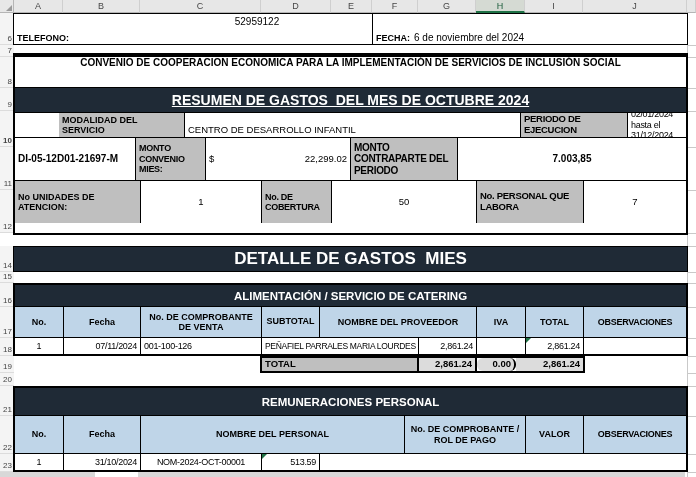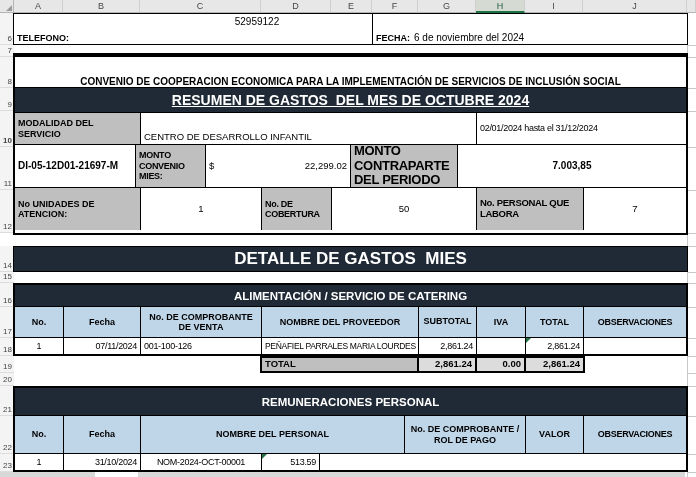--- a/index.html
+++ b/index.html
@@ -120,59 +120,60 @@
         <span class="abs ctr" style="left:127px;top:2px;width:232px;text-align:center;font-size:10px;display:block;">52959122</span>
       </div>
       <div class="cell wJ bot">
         <span class="bold nowrap" style="font-size:9px;margin-right:4px;">FECHA:</span>
         <span class="nowrap" style="font-size:10px;">6 de noviembre del 2024</span>
       </div>
     </div>
   </div>
 
   <div class="block" style="left:13px;top:53px;width:675px;height:182px;border-top-width:4px;">
-    <div class="row ctr" style="height:31px;align-items:flex-end;justify-content:center;">
+    <div class="row ctr" style="height:31px;align-items:flex-start;justify-content:center;">
       <span class="bold ctr nowrap" style="font-size:10px;width:100%;text-align:center;">CONVENIO DE COOPERACION ECONOMICA PARA LA IMPLEMENTACIÓN DE SERVICIOS DE INCLUSIÓN SOCIAL</span>
     </div>
     <div class="dark" style="height:24px;font-size:14px;text-decoration:underline;">RESUMEN DE GASTOS  DEL MES DE OCTUBRE 2024</div>
-    <div class="row" style="height:32px;">
+    <div class="row" style="height:25px;padding-left:44px;">
       <div class="cell wAB gray" style="font-size:9px;">MODALIDAD DEL SERVICIO</div>
       <div class="cell wCG bot nowrap" style="font-size:9.5px;">CENTRO DE DESARROLLO INFANTIL</div>
+      <div class="cell wHI gray cond" style="font-size:9.5px;">PERIODO DE EJECUCION</div>
       <div class="cell wJ cond" style="font-size:9px;">02/01/2024 hasta el 31/12/2024</div>
     </div>
     <div class="row" style="height:43px;">
       <div class="cell wC bold nowrap" style="font-size:10px;">DI-05-12D01-21697-M</div>
       <div class="cell wD gray cond" style="font-size:9px;">MONTO CONVENIO MIES:</div>
       <div class="cell wEG" style="justify-content:space-between;font-size:9.5px;">
         <span>$</span>
         <span>22,299.02</span>
       </div>
-      <div class="cell wHI gray cond" style="font-size:13px;">MONTO CONTRAPARTE DEL PERIODO</div>
+      <div class="cell wHI gray cond" style="font-size:10px;">MONTO CONTRAPARTE DEL PERIODO</div>
       <div class="cell wJ bold ctr" style="font-size:10px;">7.003,85</div>
     </div>
     <div class="row" style="height:42px;">
       <div class="cell wAB gray" style="font-size:9px;">No UNIDADES DE ATENCION:</div>
       <div class="cell wC ctr" style="font-size:9.5px;">1</div>
       <div class="cell wD gray cond" style="font-size:9px;">No. DE COBERTURA</div>
       <div class="cell wEG ctr" style="font-size:9.5px;">50</div>
       <div class="cell wHI gray cond" style="font-size:9.5px;">No. PERSONAL QUE LABORA</div>
       <div class="cell wJ ctr" style="font-size:9.5px;">7</div>
     </div>
   </div>
 
   <div class="block dark" style="left:13px;top:246px;width:675px;height:26px;border-width:1px;font-size:17px;">DETALLE DE GASTOS  MIES</div>
 
   <div class="block" style="left:13px;top:283px;width:675px;height:73px;">
     <div class="dark" style="height:21px;font-size:11.5px;">ALIMENTACIÓN / SERVICIO DE CATERING</div>
     <div class="row" style="height:31px;">
       <div class="cell wA blue">No.</div>
       <div class="cell wB blue">Fecha</div>
       <div class="cell wC blue">No. DE COMPROBANTE DE VENTA</div>
+      <div class="cell wG blue" style="word-break:break-all;line-height:1.1;">SUBTOTAL</div>
       <div class="cell wDF blue">NOMBRE DEL PROVEEDOR</div>
-      <div class="cell wG blue" style="word-break:break-all;line-height:1.1;">SUBTOTAL</div>
       <div class="cell wH blue">IVA</div>
       <div class="cell wI blue">TOTAL</div>
       <div class="cell wJ blue cond">OBSERVACIONES</div>
     </div>
     <div class="row" style="height:17px;">
       <div class="cell wA ctr">1</div>
       <div class="cell wB rt cond">07/11/2024</div>
       <div class="cell wC cond nowrap">001-100-126</div>
       <div class="cell wDF cond nowrap" style="font-size:8.5px;">PEÑAFIEL PARRALES MARIA LOURDES</div>
       <div class="cell wG rt cond">2,861.24</div>
@@ -182,21 +183,21 @@
         <span>2,861.24</span>
       </div>
       <div class="cell wJ"></div>
     </div>
   </div>
 
   <div class="block" style="left:260px;top:356px;width:325px;height:17px;border-top-width:2px;">
     <div class="row" style="height:100%;border-bottom:none;">
       <div class="cell gray" style="width:157px;border-right-width:2px;font-size:9.5px;">TOTAL</div>
       <div class="cell totnum rt" style="width:58px;border-right-width:2px;">2,861.24</div>
-      <div class="cell totnum rt" style="width:49px;border-right-width:2px;">0.00</div>
+      <div class="cell totnum rt" style="width:39px;border-right-width:2px;border-radius:6px;">0.00</div>
       <div class="cell totnum rt" style="flex:1;">2,861.24</div>
     </div>
   </div>
 
   <div class="block" style="left:13px;top:386px;width:675px;height:86px;">
     <div class="dark" style="height:27px;font-size:11.5px;">REMUNERACIONES PERSONAL</div>
     <div class="row" style="height:38px;">
       <div class="cell wA blue">No.</div>
       <div class="cell wB blue">Fecha</div>
       <div class="cell wDH blue">NOMBRE DEL PERSONAL</div>

